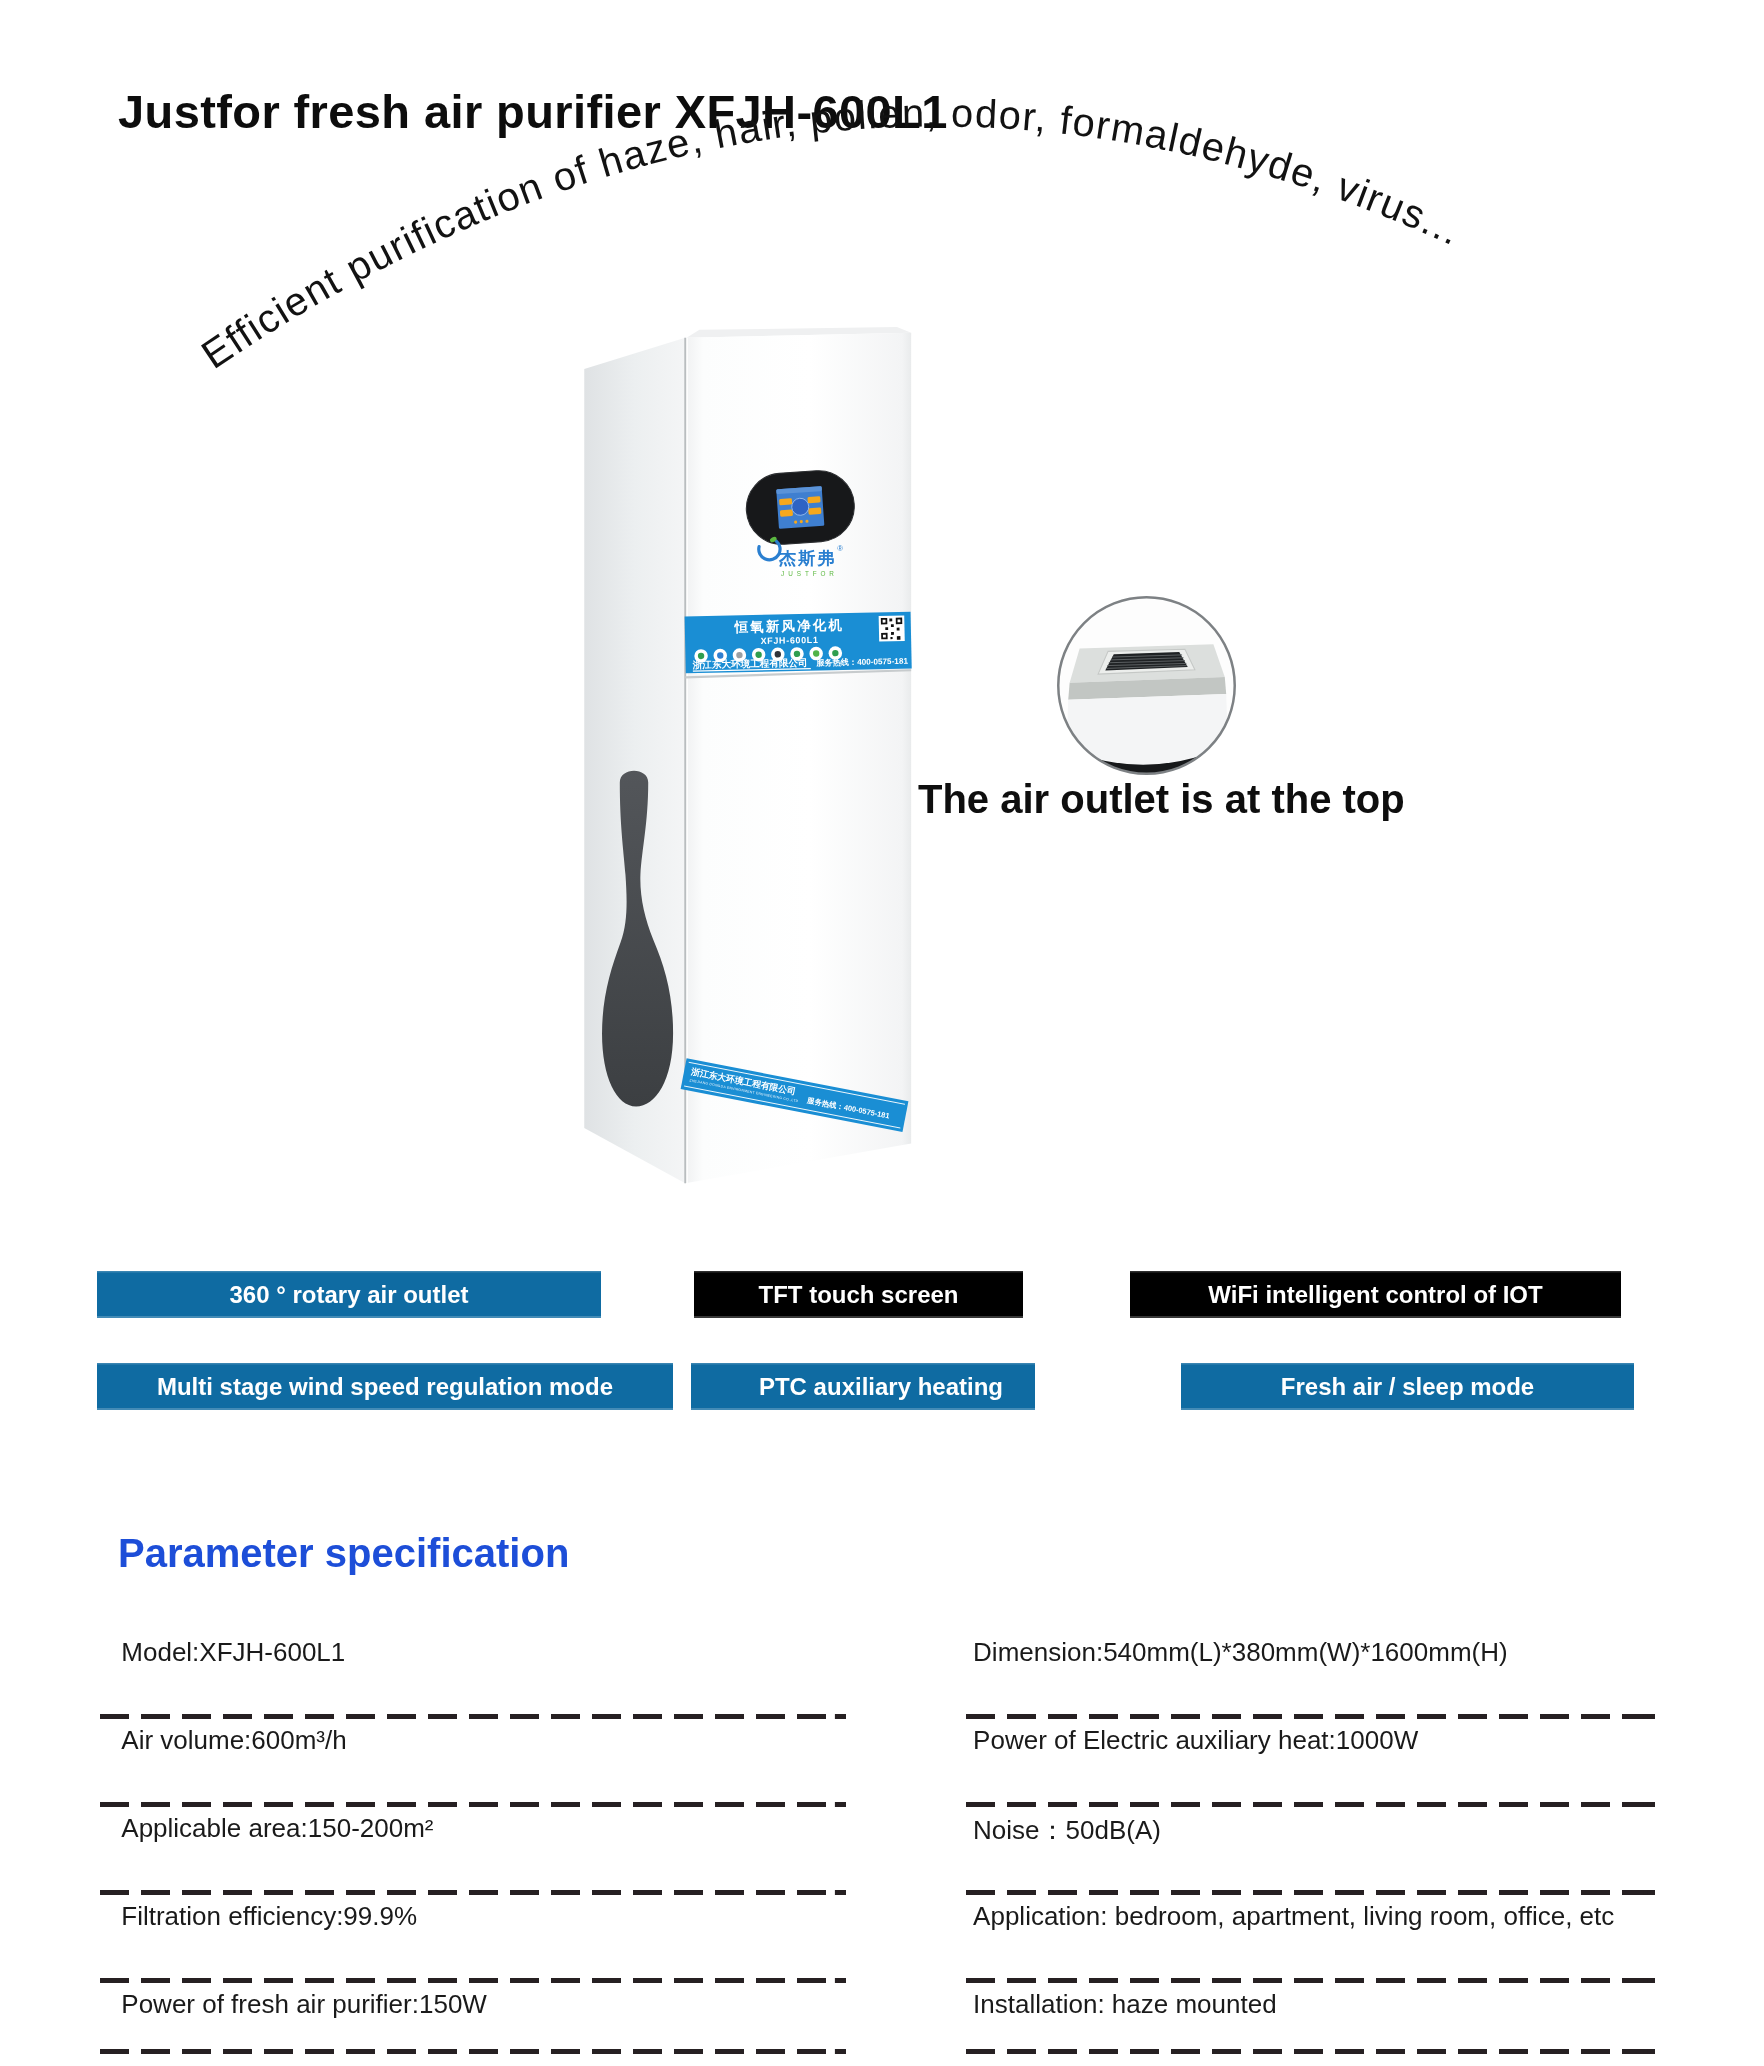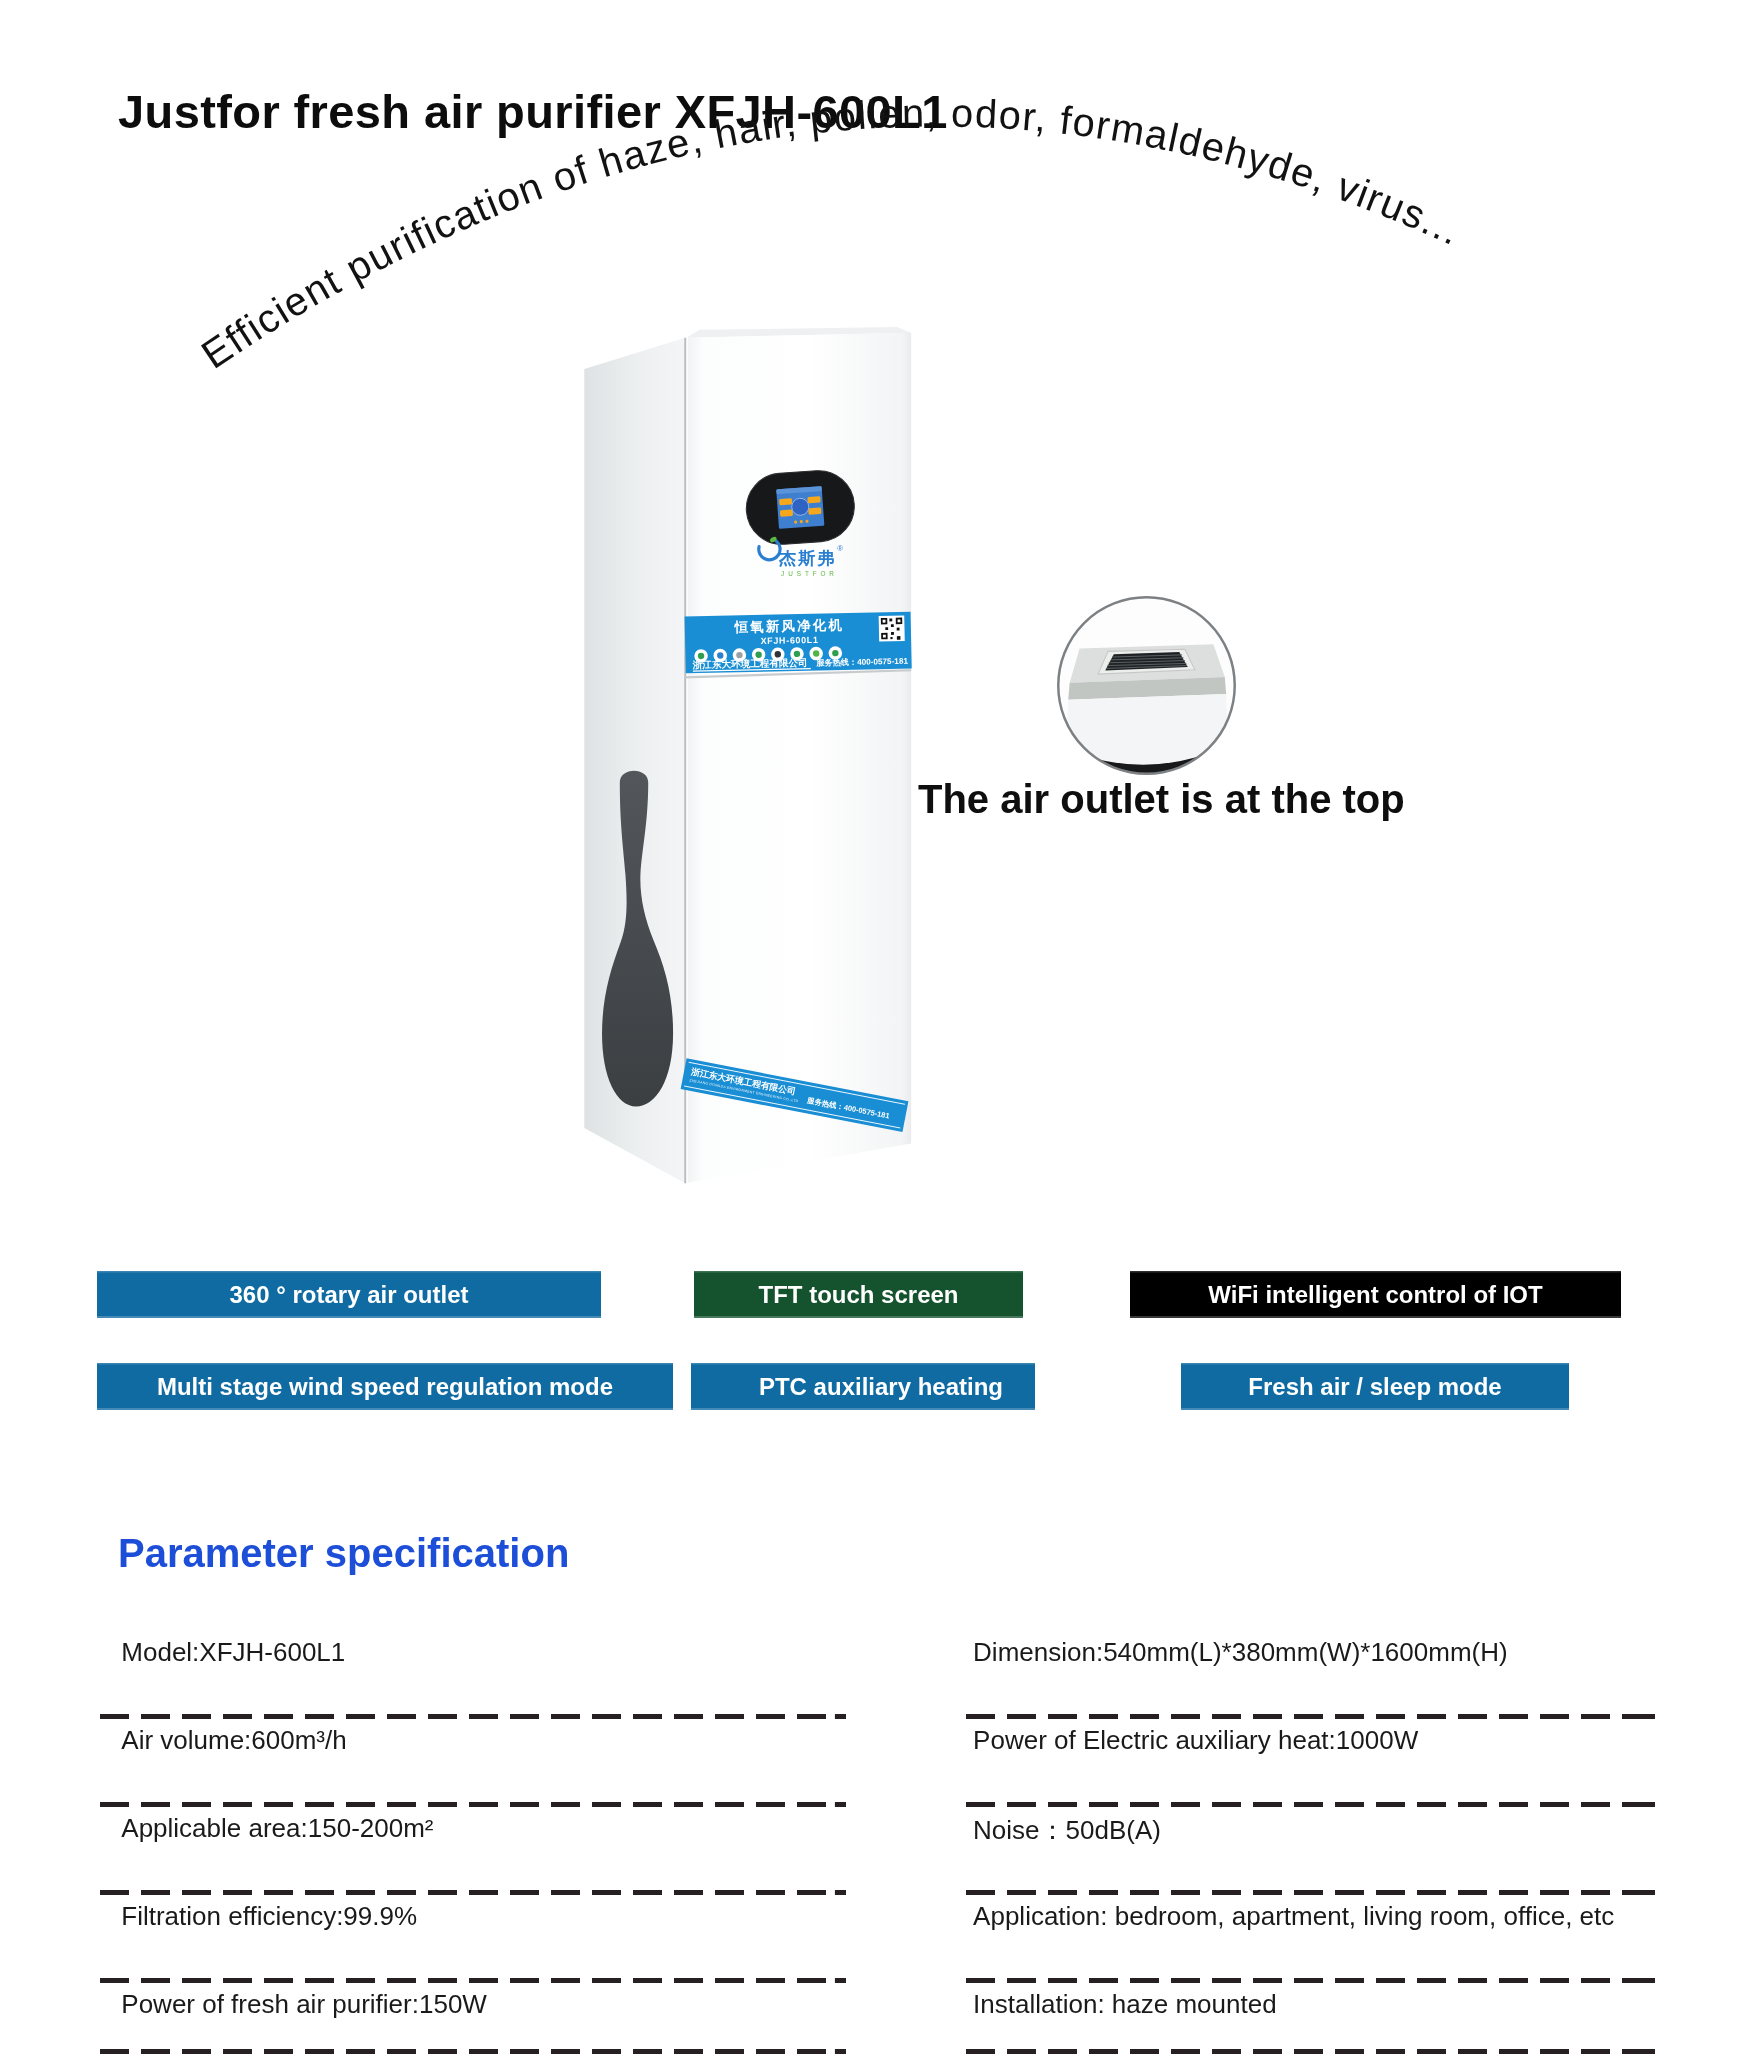--- a/index.html
+++ b/index.html
@@ -19,21 +19,21 @@
                  font-size:40px;font-weight:bold;color:#0e0e0e;white-space:nowrap;}
 
   .btn{position:absolute;height:47px;display:flex;align-items:center;justify-content:center;
        color:#ffffff;font-weight:bold;font-size:24px;white-space:nowrap;
        box-shadow:inset 0 1.4px 0 rgba(255,255,255,.18), inset 0 -2.1px 0 rgba(255,255,255,.22);}
   #btn-0{left:97px;top:1271px;width:504px;}
   #btn-1{left:694px;top:1271px;width:329px;}
   #btn-2{left:1130px;top:1271px;width:491px;}
   #btn-3{left:97px;top:1363px;width:576px;}
   #btn-4{left:691px;top:1363px;width:308px;padding-left:36px;}
-  #btn-5{left:1181px;top:1363px;width:388px;}
+  #btn-5{left:1181px;top:1363px;width:453px;}
 
   #section-heading{left:118px;top:1531px;font-size:40px;font-weight:bold;color:#1d4ed8;}
 
   .spec-col{position:absolute;top:1634px;}
   #spec-left{left:100px;width:746px;}
   #spec-right{left:966px;width:689px;}
   .spec-row{position:relative;height:88px;}
   .spec-text{position:absolute;top:2.8px;font-size:26px;color:#1a1a1a;white-space:nowrap;}
   #spec-left .spec-text{left:21.3px;}
   #spec-right .spec-text{left:7.1px;}
@@ -184,21 +184,21 @@
     <polygon points="22,126 240,118 242,142 20,150" fill="#c2c6c3"></polygon>
     <polygon points="20,150 242,142 246,260 16,260" fill="#f4f5f6"></polygon>
     <path d="M 48 230 Q 130 254 212 227 L 212 262 L 48 262 Z" fill="#17191b"></path>
   </g>
   <circle cx="130" cy="130" r="124" fill="none" stroke="#7d8184" stroke-width="3.5"></circle>
 </svg>
 
 <div class="abs" id="inset-caption">The air outlet is at the top</div>
 
 <div class="btn" id="btn-0" style="background:#0f6ba2">360 ° rotary air outlet</div>
-<div class="btn" id="btn-1" style="background:#14532d">TFT touch screen</div>
+<div class="btn" id="btn-1" style="background:#000000">TFT touch screen</div>
 <div class="btn" id="btn-2" style="background:#000000">WiFi intelligent control of IOT</div>
 <div class="btn" id="btn-3" style="background:#0f6ba2">Multi stage wind speed regulation mode</div>
 <div class="btn" id="btn-4" style="background:#0f6ba2">PTC auxiliary heating</div>
 <div class="btn" id="btn-5" style="background:#0f6ba2">Fresh air / sleep mode</div>
 
 <div class="abs" id="section-heading">Parameter specification</div>
 
 <div class="spec-col" id="spec-left">
   <div class="spec-row">
     <span class="spec-text">Model:XFJH-600L1</span>

